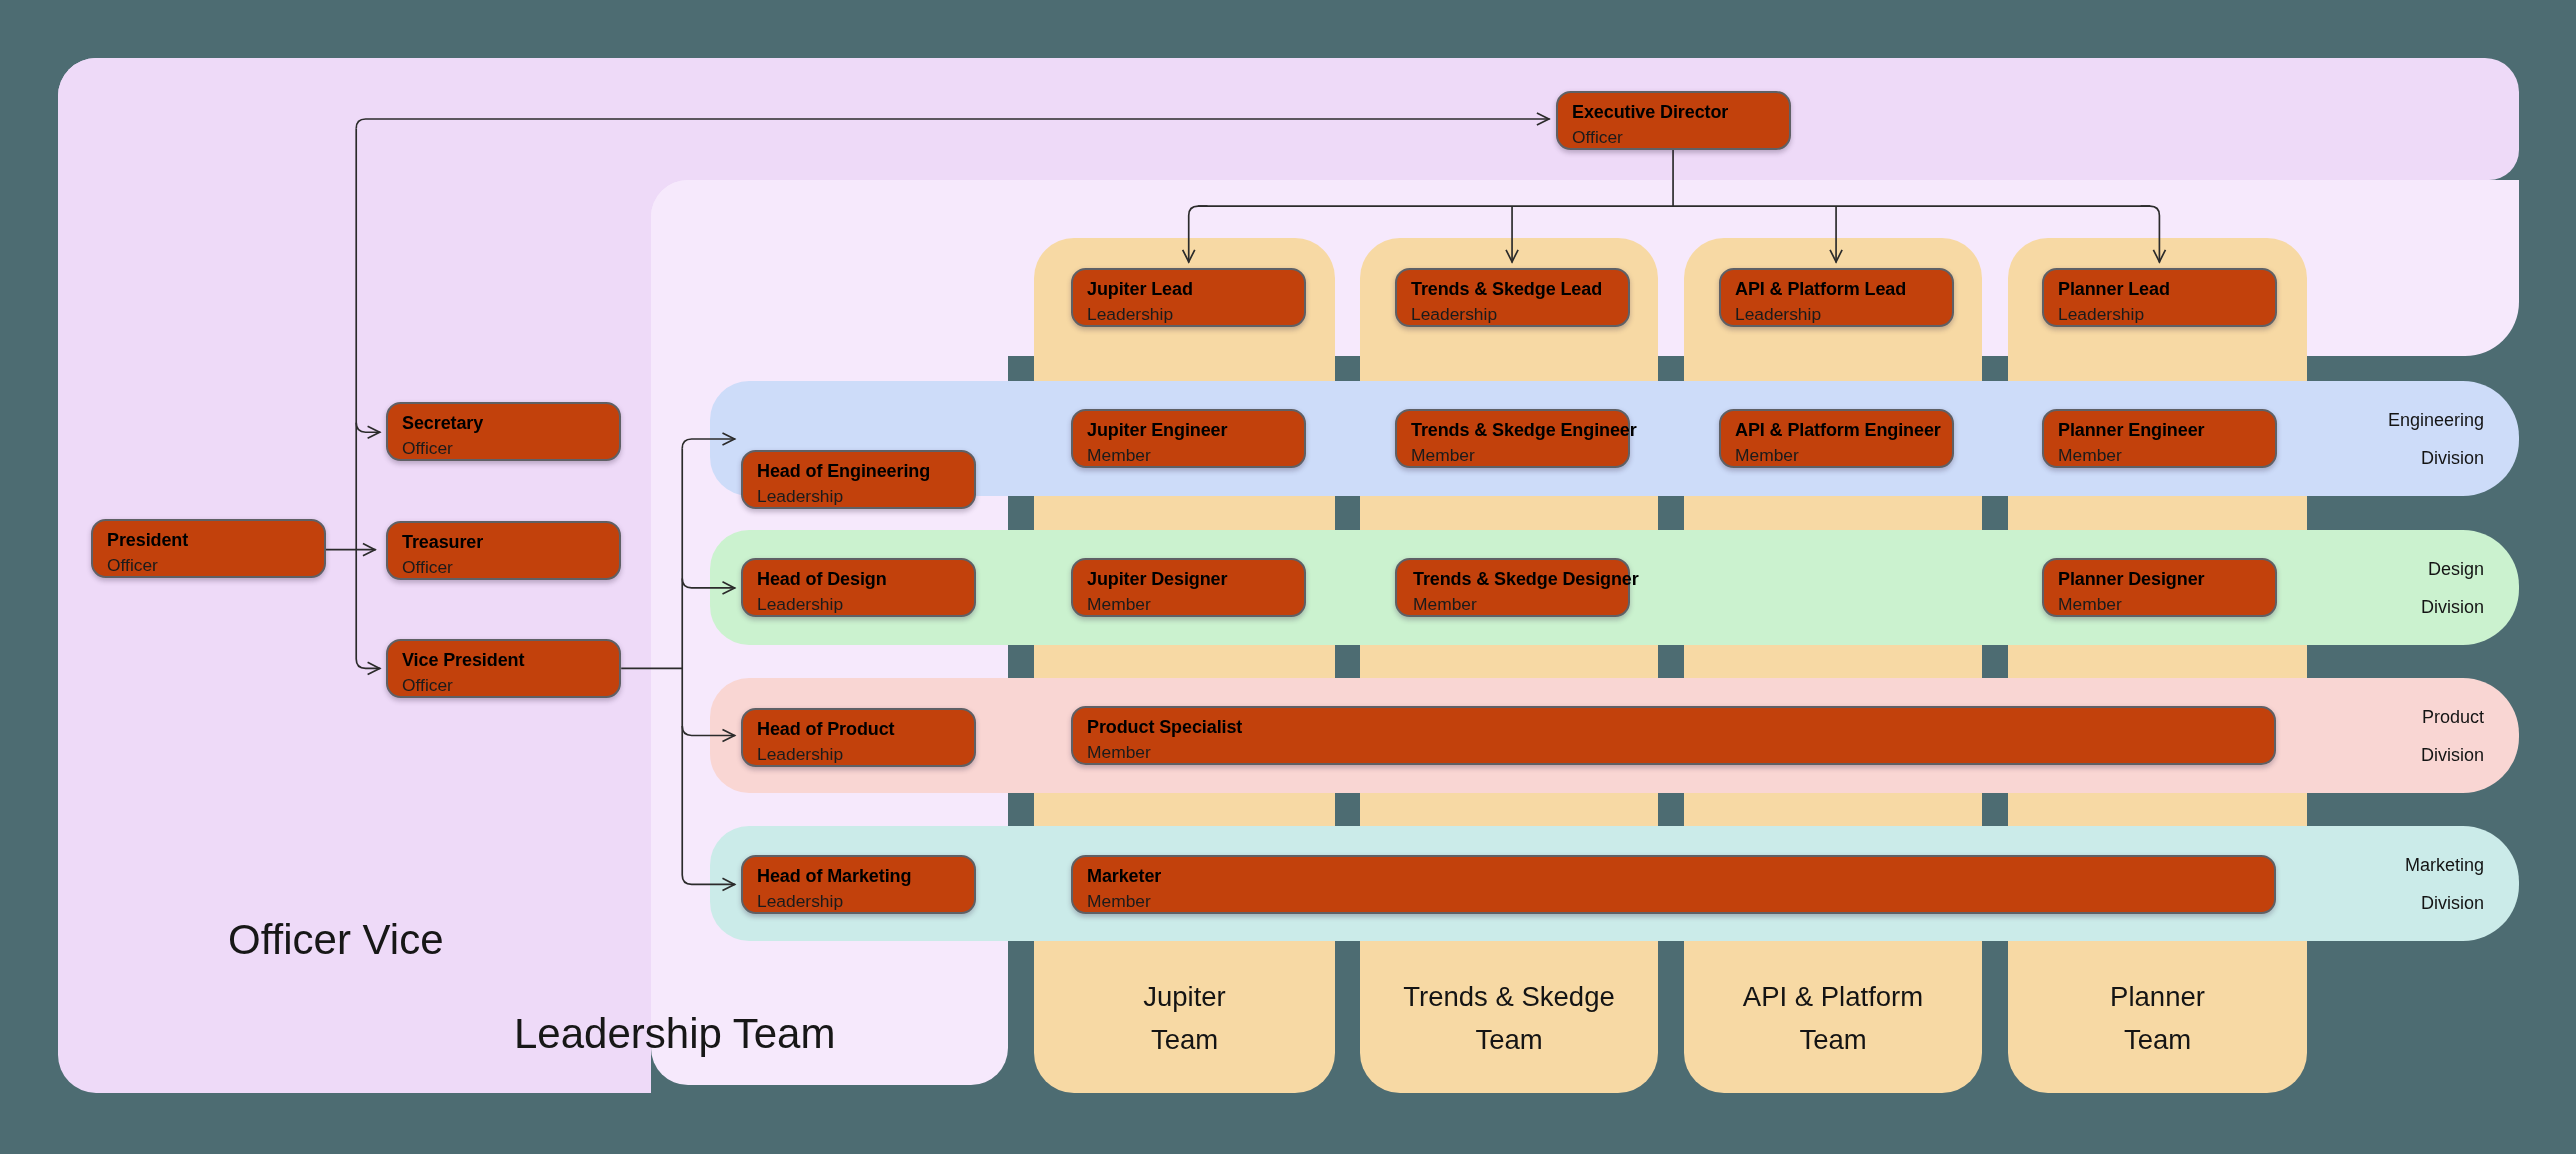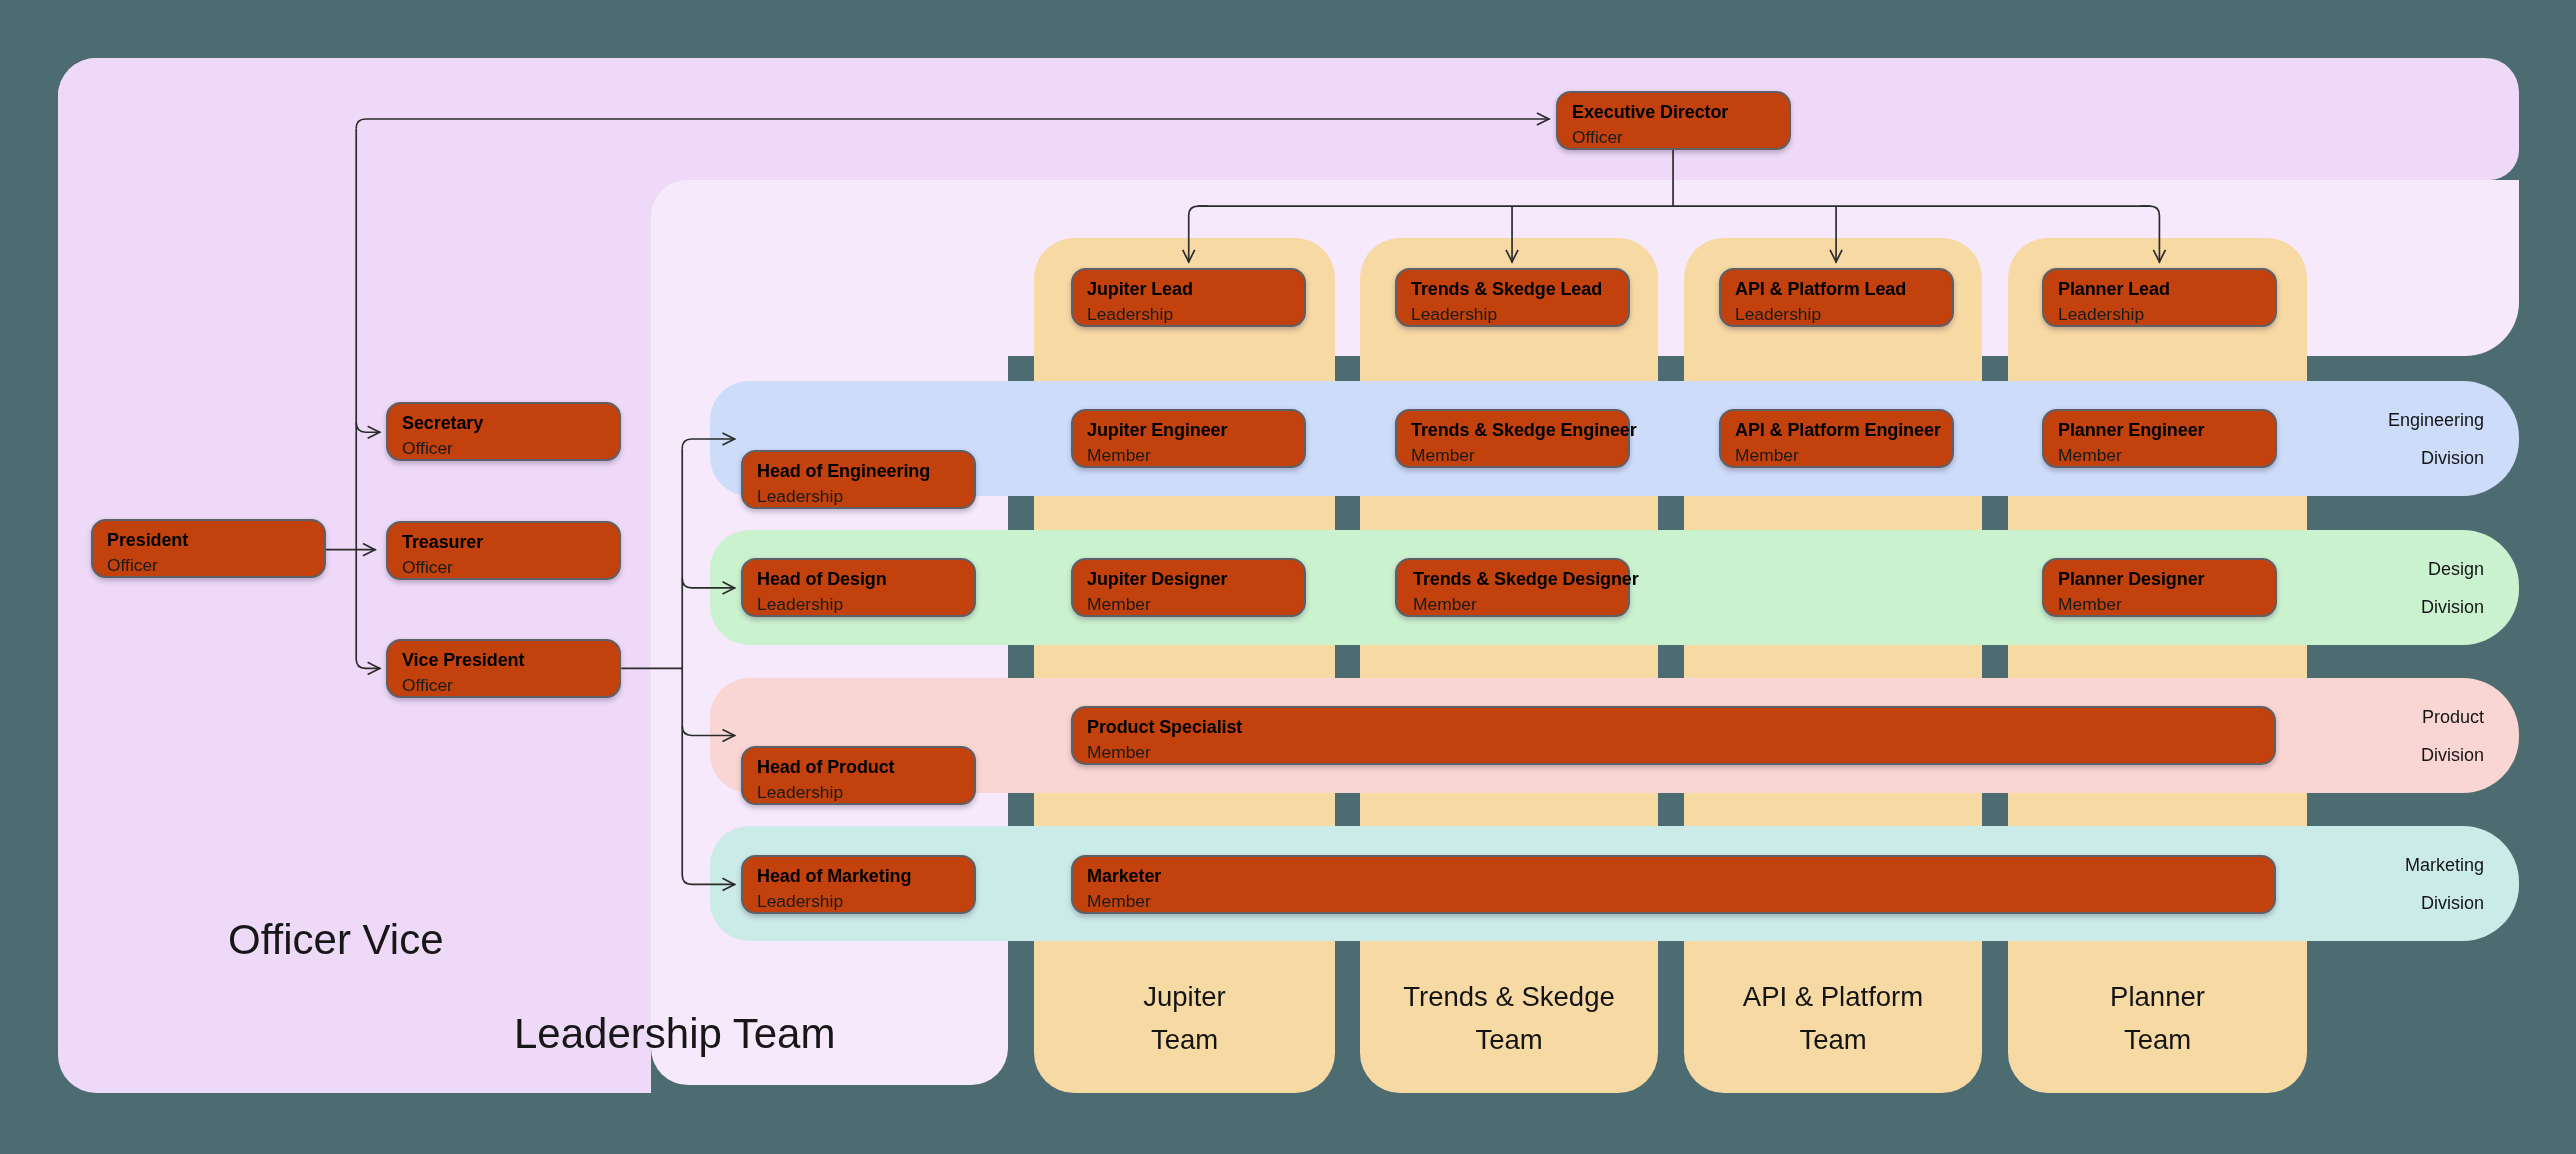--- a/index.html
+++ b/index.html
@@ -198,21 +198,21 @@
       <div class="node-sub">Member</div>
     </div>
     <div class="node" style="left: 1395px; top: 558px; padding-left: 16px;">
       <div class="node-title">Trends &amp; Skedge Designer</div>
       <div class="node-sub">Member</div>
     </div>
     <div class="node" style="left: 2042px; top: 558px;">
       <div class="node-title">Planner Designer</div>
       <div class="node-sub">Member</div>
     </div>
-    <div class="node" style="left: 741px; top: 746px;">
+    <div class="node" style="left: 741px; top: 708px;">
       <div class="node-title">Head of Product</div>
       <div class="node-sub">Leadership</div>
     </div>
     <div class="node wide" style="left: 1071px; top: 706px;">
       <div class="node-title">Product Specialist</div>
       <div class="node-sub">Member</div>
     </div>
     <div class="node" style="left: 741px; top: 855px;">
       <div class="node-title">Head of Marketing</div>
       <div class="node-sub">Leadership</div>

